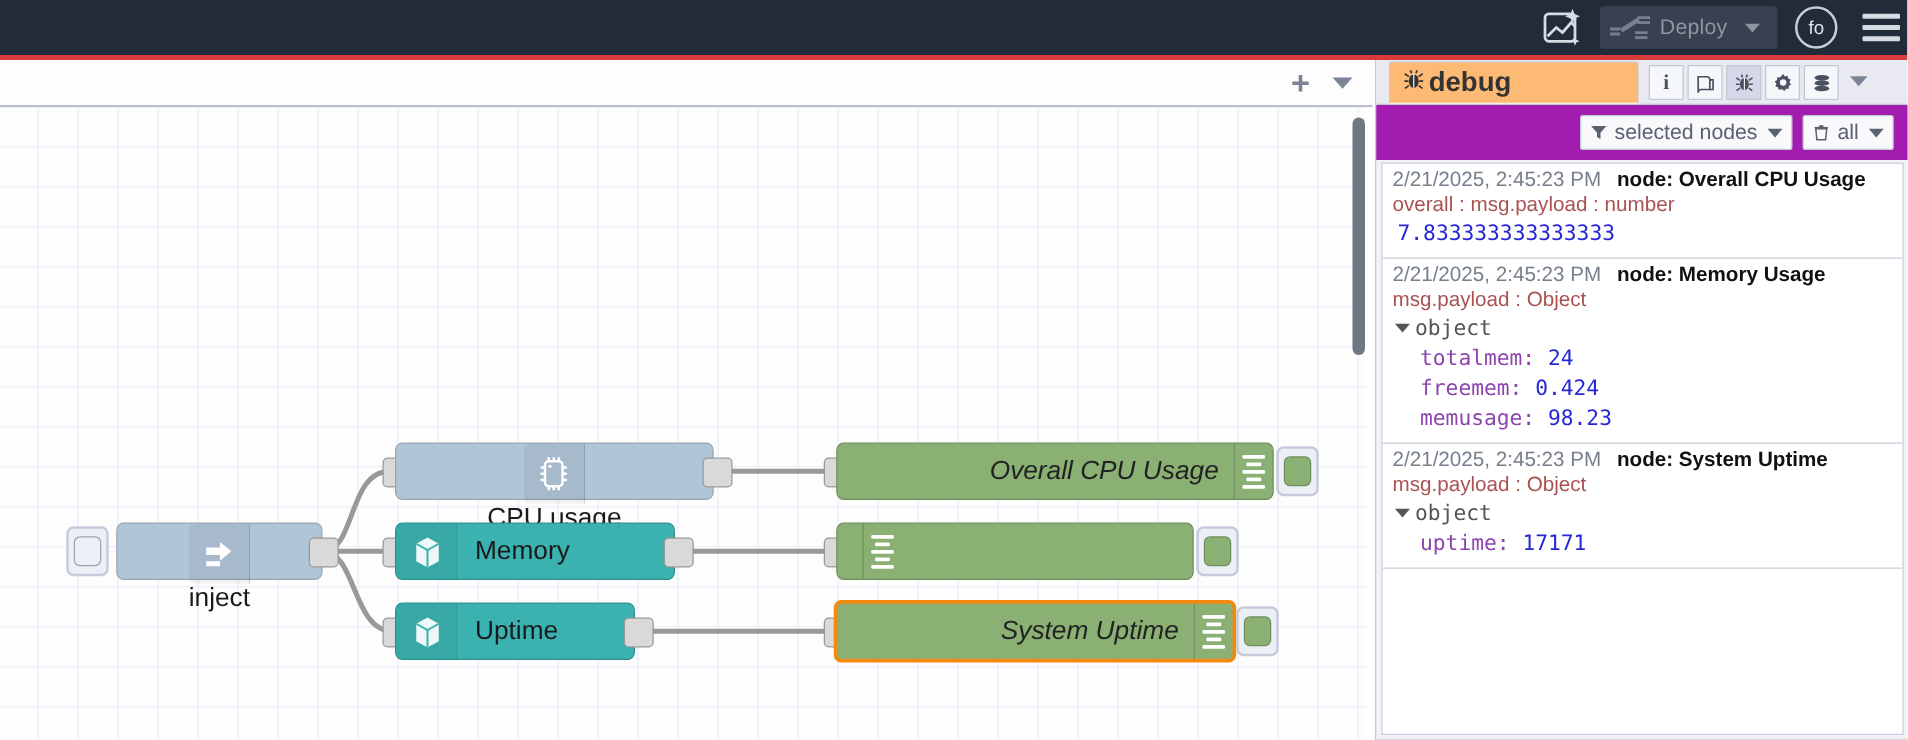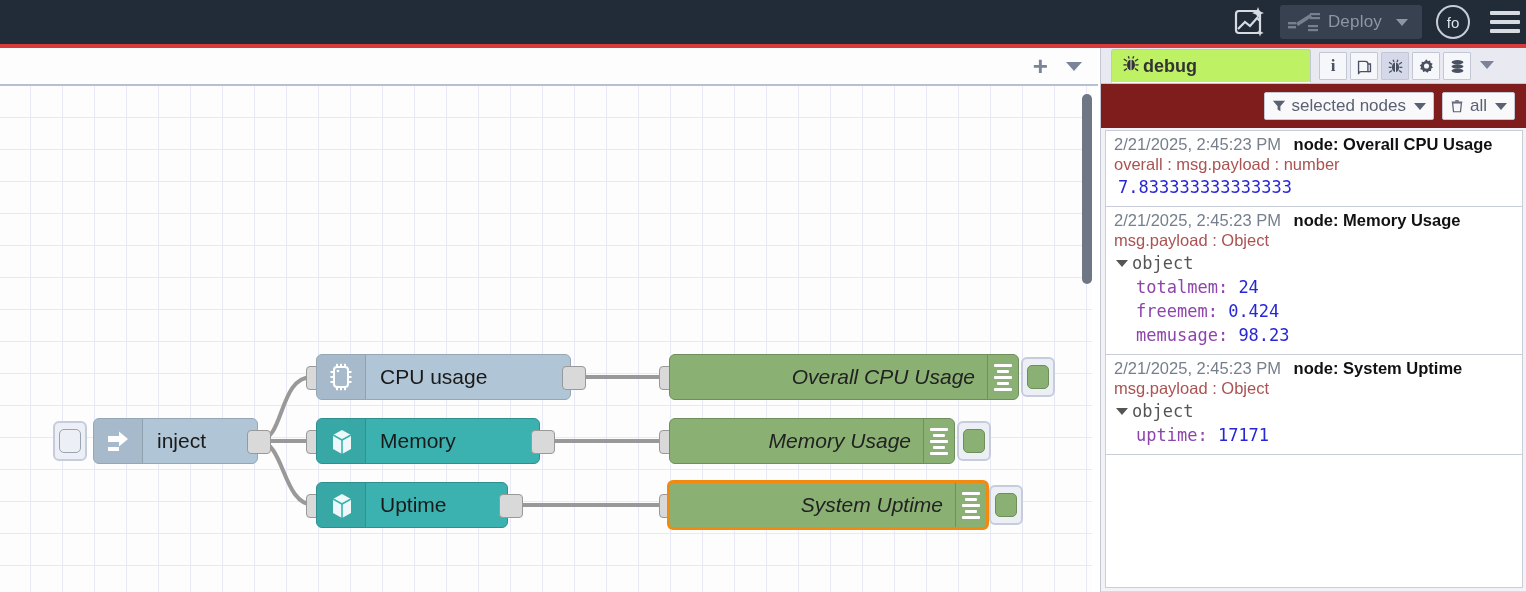--- a/index.html
+++ b/index.html
@@ -85,21 +85,21 @@
     background:#6f7684;border-radius:5px;
   }
 
   svg.wires{position:absolute;left:0;top:0;width:1098px;height:506px;pointer-events:none;}
 
   
   .node{
     position:absolute;height:46px;border-radius:6px;box-sizing:border-box;
     display:flex;align-items:center;cursor:pointer;
   }
-  .node-in{background:#b0c5d6;border:1px solid #96a6b4;}
+  .node-in{background:#b0c5d6;border:1px solid #96a6b4;flex-direction:column;}
   .node-teal{background:#3bb2b0;border:1px solid #2f8f8d;}
   .node-green{background:#8ab073;border:1px solid #6e8f5b;padding-left:20px;}
   .node-selected{border:3px solid #f28a0f;}
 
   .node-icon-box{
     width:48px;height:100%;display:flex;align-items:center;justify-content:center;
     border-right:1px solid rgba(0,0,0,.14);
     background:rgba(0,0,0,.05);border-radius:5px 0 0 5px;flex:0 0 48px;
   }
   .node-label{
@@ -127,41 +127,41 @@
   .sidebar{
     position:absolute;left:1100px;top:48px;width:426px;height:544px;
     background:#f3f3f7;box-sizing:border-box;border-left:1px solid #c3c7d4;
   }
   .sb-tabrow{
     position:absolute;left:0;top:0;width:426px;height:36px;
     display:flex;align-items:flex-end;box-sizing:border-box;
     border-bottom:1px solid #c3c7d4;background:#e9eaf1;
   }
   .sb-tab{
-    margin-left:10px;height:34px;min-width:200px;background:#bef264;
+    margin-left:10px;height:34px;min-width:200px;background:#fdba74;
     border:1px solid #c3c7d4;border-bottom:1px solid #fff;
     border-radius:3px 3px 0 0;display:flex;align-items:center;padding:0 10px;
-    font-size:18px;font-weight:bold;color:#333;cursor:pointer;box-sizing:border-box;text-align:center;
+    font-size:22px;font-weight:bold;color:#333;cursor:pointer;box-sizing:border-box;text-align:center;
   }
   .sb-tab .bug{margin-right:3px;}
   .sb-icons{display:flex;align-items:center;margin-left:8px;margin-bottom:3px;gap:3px;}
   .sb-ico{
     width:28px;height:28px;border:1px solid #c3c7d4;background:#f6f7fa;
     display:flex;align-items:center;justify-content:center;cursor:pointer;box-sizing:border-box;
     color:#4a5262;font-size:16px;border-radius:1px;
   }
   .sb-ico.active{background:#d4d8e8;}
   .sb-ico-caret{
     width:0;height:0;border-left:7px solid transparent;border-right:7px solid transparent;
     border-top:8px solid #7b8497;margin-left:6px;margin-bottom:2px;cursor:pointer;
   }
   .sb-filterrow{
     position:absolute;left:0;top:36px;width:426px;height:44px;
     display:flex;align-items:center;justify-content:flex-end;padding-right:12px;
-    box-sizing:border-box;background:#7f1d1d;
+    box-sizing:border-box;background:#a21caf;
   }
   .pill{
     height:28px;border:1px solid #c3c7d4;background:#f9f9fc;border-radius:2px;
     display:flex;align-items:center;padding:0 7px;margin-left:8px;
     font-size:17px;color:#5a6170;cursor:pointer;box-sizing:border-box;
   }
   .pill .caret{
     width:0;height:0;border-left:6px solid transparent;border-right:6px solid transparent;
     border-top:7px solid #5a6170;margin-left:8px;
   }
@@ -338,21 +338,20 @@
             <i style="width:12px"></i>
             <i style="width:18px"></i>
         </div>
       </div>
       <div class="btn-tab" style="left:1021px;top:271px;">
         <span class="inner" style="background:#8ab073;border-color:#6e8f5b;"></span>
       </div>
 
       <div class="port" style="left:659px;top:344px;"></div>
       <div class="node node-green" style="left:669px;top:332px;width:286px;">
-        <div class="node-label node-label-right">Memory Usage</div>
         <div class="status-lines">
           <i style="width:18px"></i>
             <i style="width:12px"></i>
             <i style="width:18px"></i>
             <i style="width:12px"></i>
             <i style="width:18px"></i>
         </div>
       </div>
       <div class="btn-tab" style="left:957px;top:335px;">
         <span class="inner" style="background:#8ab073;border-color:#6e8f5b;"></span>

